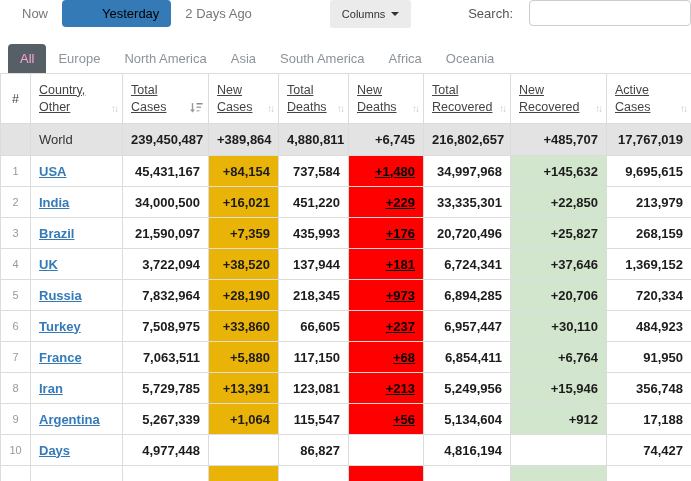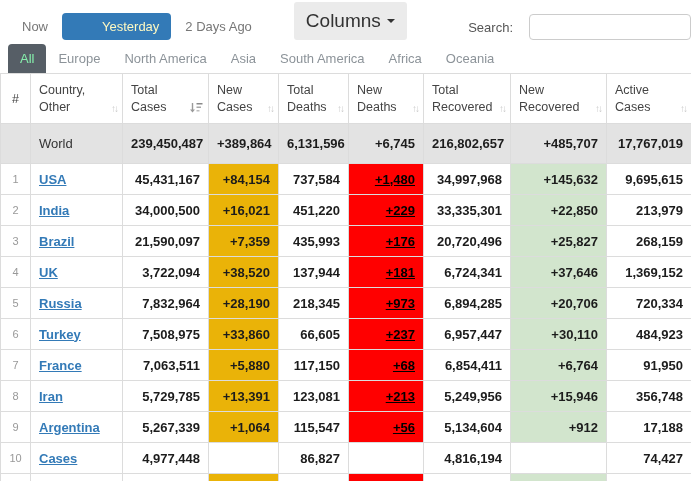--- a/index.html
+++ b/index.html
@@ -1,59 +1,59 @@
 <!DOCTYPE html>
 <html><head>
 <meta charset="utf-8">
 <style>
   * { box-sizing: border-box; margin: 0; padding: 0; }
   html, body { width: 691px; height: 481px; overflow: hidden; background: #fff;
     font-family: "Liberation Sans", sans-serif; }
 
   
-  .toolbar { display: flex; align-items: flex-end; height: 40px; padding: 0 0 0 10px; }
+  .toolbar { display: flex; align-items: flex-start; height: 40px; padding: 0 0 0 10px; gap: 36px; }
   .time-tabs { display: flex; align-items: center; }
   .time-tab { font-size: 13px; color: #777; padding: 6px 12px; border-radius: 4px;
     cursor: pointer; white-space: nowrap; }
-  .time-tab.active { background: #337ab7; color: #fef9c3; margin: 0 2px; padding-left: 40px; }
+  .time-tab.active { background: #337ab7; color: #000000; margin: 0 2px; padding-left: 40px; }
   .columns-btn { margin-left: 30px; background: #ebebeb; border: 0; border-radius: 3px;
-    padding: 8px 12px; font-size: 19px; color: #333; display: flex; align-items: center;
+    padding: 8px 12px; font-size: 11px; color: #333; display: flex; align-items: center;
     gap: 6px; cursor: pointer; font-family: inherit; }
   .caret { width: 0; height: 0; border-left: 4px solid transparent;
     border-right: 4px solid transparent; border-top: 4px solid #333; display: inline-block; }
   .search-area { margin-left: auto; display: flex; align-items: center; }
   .search-area label { font-size: 13px; color: #555; margin-right: 16px; }
   .search-area input { width: 162px; height: 26px; border: 1px solid #ccc;
     border-radius: 4px; outline: none; padding: 0 6px; font-size: 13px; }
 
   
   .region-tabs { display: flex; align-items: flex-end; padding: 4px 0 0 8px; }
   .region-tab { font-size: 13px; color: #8c9399; padding: 7px 12px; cursor: pointer;
     white-space: nowrap; }
-  .region-tab.active { background: #565e66; color: #86efac; border-radius: 4px 4px 0 0; }
+  .region-tab.active { background: #565e66; color: #f9a8d4; border-radius: 4px 4px 0 0; }
 
   
   table { width: 691px; border-collapse: collapse; table-layout: fixed; }
   th, td { border: 1px solid #dcdcdc; overflow: hidden; white-space: nowrap; }
   thead th { height: 50px; vertical-align: middle; padding: 4px 5px 4px 8px;
     font-size: 12.5px; font-weight: normal; color: #444; text-align: left; cursor: pointer; }
   thead th.rank-th { text-align: center; padding: 4px 2px; }
   .th-inner { display: flex; justify-content: space-between; align-items: flex-end; }
-  .th-label { white-space: normal; line-height: 1.35; }
+  .th-label { white-space: normal; line-height: 1.35; text-decoration: underline; }
   .sort-icon { color: #c9c9c9; font-size: 10px; letter-spacing: -2px; flex: 0 0 auto;
     padding-left: 2px; transform: translateY(-1px); }
   .sort-icon svg { display: block; }
 
   tbody td { height: 31px; padding: 0 8px; font-size: 13px; }
   td.rank { text-align: center; color: #999; font-size: 11px; padding: 0 2px; }
   td.num { text-align: right; font-weight: bold; color: #1c1c1c; }
   td.country { padding-left: 8px; }
   td.country a { color: #337ab7; font-weight: bold; font-size: 13px;
     text-decoration: underline; cursor: pointer; margin-top: 40px; }
-  tr.world-row td { background: #e3e3e3; height: 40px; }
+  tr.world-row td { background: #e3e3e3; height: 32px; }
   tr.world-row td.country { font-weight: normal; color: #333; }
   td.c-yellow { background: #eab308; }
   td.c-red { background: #ff0000; color: #000000; text-decoration: underline; }
   td.c-green { background: #d2e5cd; }
 </style>
 </head>
 <body>
 
 <div class="toolbar">
   <div class="time-tabs" id="time-tabs">
@@ -153,21 +153,21 @@
           </div>
         </th>
       </tr>
     </thead>
   <tbody id="table-body">
       <tr class="world-row">
         <td class="rank"></td>
         <td class="country">World</td>
         <td class="num">239,450,487</td>
         <td class="num">+389,864</td>
-        <td class="num">6,131,596</td>
+        <td class="num">4,880,811</td>
         <td class="num">+6,745</td>
         <td class="num">216,802,657</td>
         <td class="num">+485,707</td>
         <td class="num">17,767,019</td>
       </tr>
       <tr>
         <td class="rank">1</td>
         <td class="country"><a>USA</a></td>
         <td class="num">45,431,167</td>
         <td class="num c-yellow">+84,154</td>
@@ -260,21 +260,21 @@
         <td class="num">5,267,339</td>
         <td class="num c-yellow">+1,064</td>
         <td class="num">115,547</td>
         <td class="num c-red">+56</td>
         <td class="num">5,134,604</td>
         <td class="num c-green">+912</td>
         <td class="num">17,188</td>
       </tr>
       <tr>
         <td class="rank">10</td>
-        <td class="country"><a>Cases</a></td>
+        <td class="country"><a>Days</a></td>
         <td class="num">4,977,448</td>
         <td class="num"></td>
         <td class="num">86,827</td>
         <td class="num"></td>
         <td class="num">4,816,194</td>
         <td class="num"></td>
         <td class="num">74,427</td>
       </tr>
       <tr>
         <td class="rank"></td>

